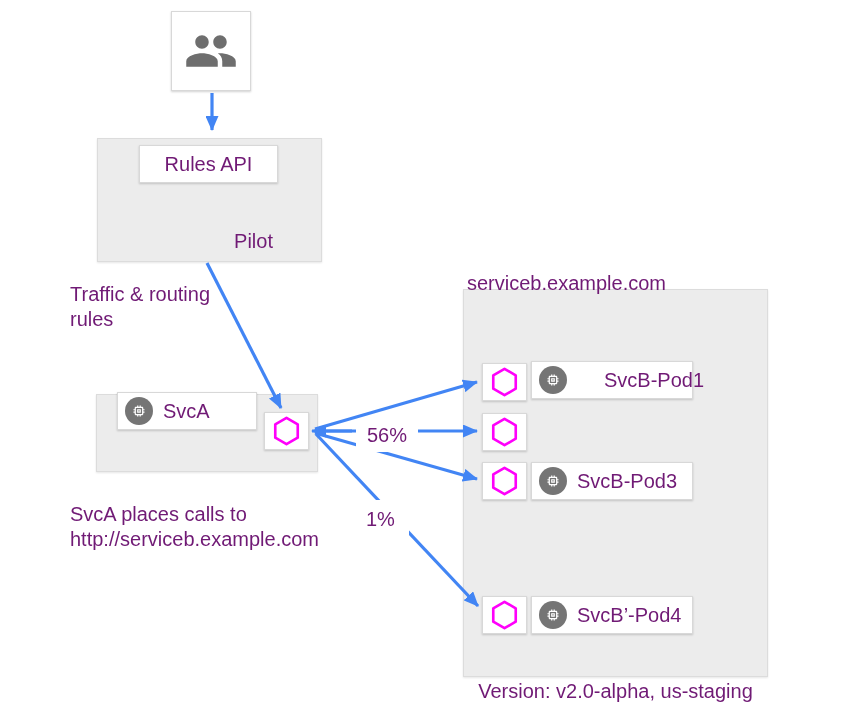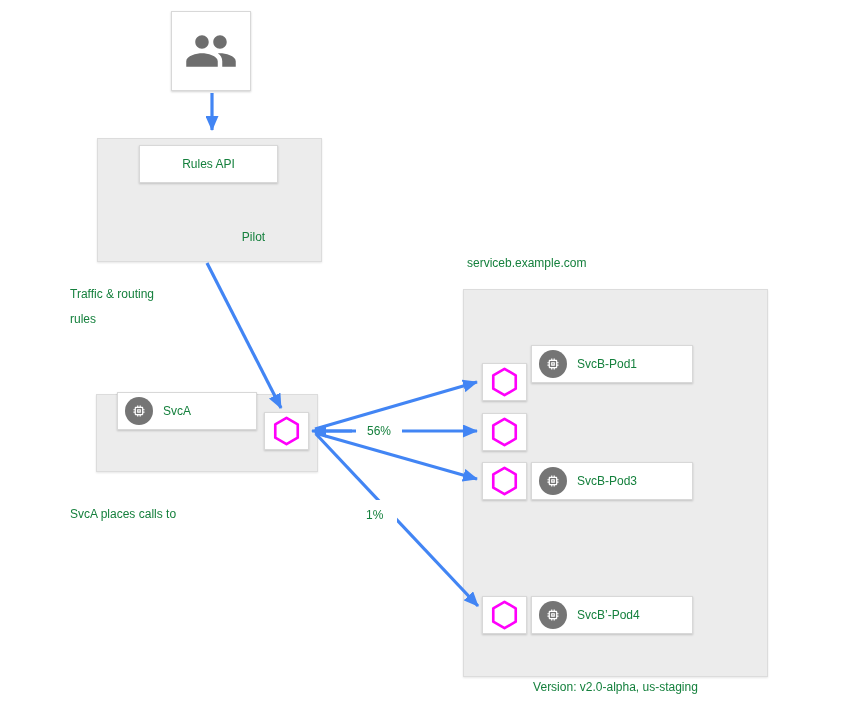--- a/index.html
+++ b/index.html
@@ -1,18 +1,18 @@
 <!DOCTYPE html>
 <html><head>
 <meta charset="utf-8">
 <style>
   html,body{margin:0;padding:0;background:#fff;}
   .canvas{
     position:relative;width:816px;height:705px;background:#fff;overflow:hidden;
-    font-family:"Liberation Sans",sans-serif;color:#15803d;font-size:12px;
+    font-family:"Liberation Sans",sans-serif;color:#701a75;font-size:20px;
   }
   .abs{position:absolute;}
   .graybox{
     position:absolute;background:#ececec;border:1px solid #dcdcdc;
     box-shadow:0 1px 2px rgba(0,0,0,.10);box-sizing:border-box;z-index:1;
   }
   .whitebox{
     position:absolute;background:#ffffff;border:1px solid #d8d8d8;
     box-shadow:0 1px 2px rgba(0,0,0,.18);box-sizing:border-box;z-index:3;
     display:flex;align-items:center;justify-content:center;
@@ -21,21 +21,21 @@
   .note{position:absolute;line-height:25px;z-index:2;}
   .pct{
     position:absolute;background:#fff;z-index:4;text-align:center;
   }
   .pct-99{left:356px;top:419px;padding:5px 11px;}
   .pct-1{left:352px;top:500px;padding:8px 14px;}
   .row-label{margin-left:10px;white-space:nowrap;}
   .chip{flex:0 0 auto;}
   .podbox{justify-content:flex-start;padding-left:7px;}
   .panel-text{position:absolute;width:305px;left:463px;text-align:center;z-index:2;}
-  .title{position:absolute;z-index:2;}
+  .title{position:absolute;z-index:2;margin-top:16px;}
 </style>
 </head>
 <body>
 
 <div class="canvas">
 
   <svg width="0" height="0" style="position:absolute">
     <defs>
       <symbol id="sym-people" viewBox="0 0 24 24">
         <path fill="#6e6e6e" d="M16 11c1.66 0 2.99-1.34 2.99-3S17.66 5 16 5c-1.66 0-3 1.34-3 3s1.34 3 3 3zm-8 0c1.66 0 2.99-1.34 2.99-3S9.66 5 8 5C6.34 5 5 6.34 5 8s1.34 3 3 3zm0 2c-2.33 0-7 1.17-7 3.5V19h14v-2.5c0-2.33-4.67-3.5-7-3.5zm8 0c-.29 0-.62.02-.97.05 1.16.84 1.97 1.97 1.97 3.45V19h6v-2.5c0-2.33-4.67-3.5-7-3.5z"></path>
@@ -92,32 +92,33 @@
     <span class="row-label">SvcA</span>
   </div>
   <div class="whitebox" style="left:264px;top:412px;width:45px;height:38px;">
     <svg width="44" height="38" viewBox="0 0 44 38">
         <use href="#sym-hex"></use>
       </svg>
   </div>
 
   <div class="note" style="left:70px;top:502px;">
     <span>SvcA places calls to</span><br>
+    <span>http://serviceb.example.com</span>
   </div>
 
   <div class="title" style="left:467px;top:256px;">serviceb.example.com</div>
   <div class="graybox" style="left:463px;top:289px;width:305px;height:388px;"></div>
   <div class="panel-text" style="top:680px;">Version: v2.0-alpha, us-staging</div>
 
   <div class="whitebox" style="left:482px;top:363px;width:45px;height:38px;">
     <svg width="44" height="38" viewBox="0 0 44 38">
         <use href="#sym-hex"></use>
       </svg>
   </div>
-  <div class="whitebox podbox" style="left:531px;top:345px;width:162px;height:38px;">
+  <div class="whitebox podbox" style="left:531px;top:361px;width:162px;height:38px;gap:27px;">
     <svg class="chip" width="28" height="28" viewBox="0 0 28 28">
         <use href="#sym-chip"></use>
       </svg>
     <span class="row-label">SvcB-Pod1</span>
   </div>
 
   <div class="whitebox" style="left:482px;top:413px;width:45px;height:38px;">
     <svg width="44" height="38" viewBox="0 0 44 38">
         <use href="#sym-hex"></use>
       </svg>

